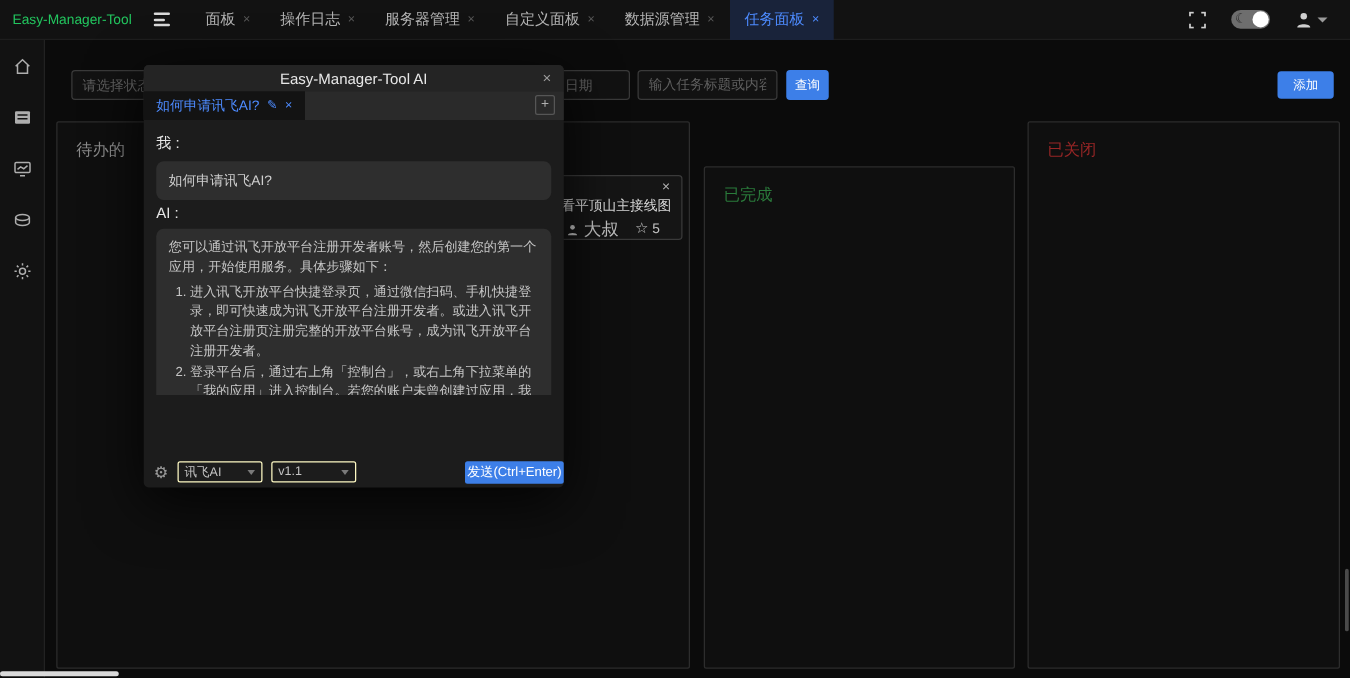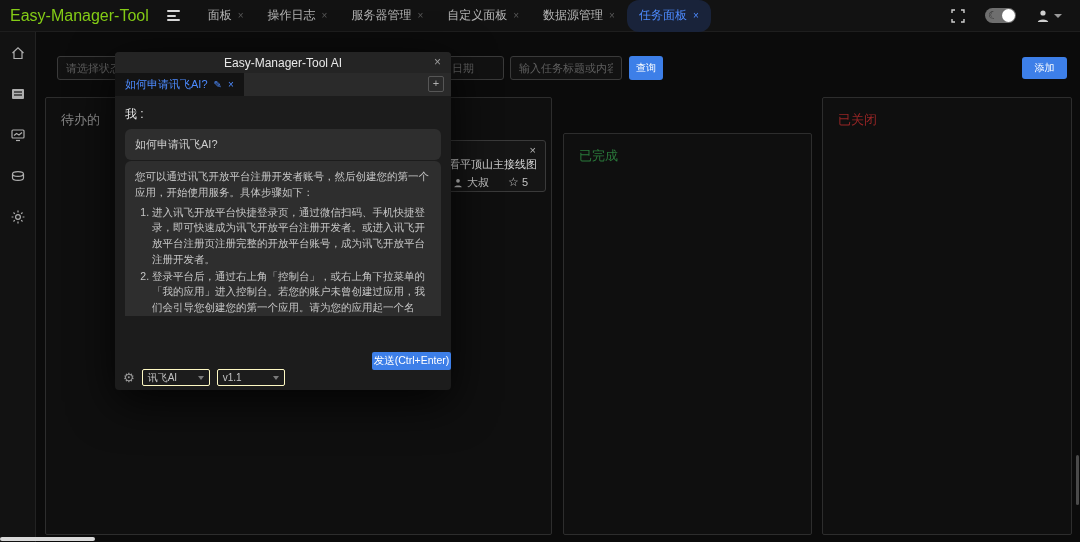--- a/index.html
+++ b/index.html
@@ -5,28 +5,28 @@
   * { margin:0; padding:0; box-sizing:border-box; }
   html,body { width:1080px; height:542px; }
   body {
     position:relative; overflow:hidden;
     background:#0b0b0b; color:#ddd;
     font-family:"Liberation Sans","DejaVu Sans",sans-serif;
   }
   
   .topbar { position:absolute; top:0; left:0; right:0; height:32px; background:#121212;
             border-bottom:1px solid #1e1e1e; display:flex; align-items:center; z-index:5; }
-  .logo { font-size:16px; color:#84cc16; padding:0 18px 0 10px; white-space:nowrap; }
+  .logo { font-size:11px; color:#22c55e; padding:0 18px 0 10px; white-space:nowrap; }
   .hamburger { margin-right:16px; display:flex; flex-direction:column; gap:2.5px; cursor:pointer; }
   .hamburger span { display:block; width:13px; height:2px; background:#d9d9d9; border-radius:1px; }
   .hamburger span:nth-child(2){ width:9px; }
   .tabs { display:flex; height:32px; align-items:stretch; }
   .tab { display:flex; align-items:center; gap:6px; padding:0 12px; font-size:12px; color:#b5b5b5; cursor:pointer; }
   .tab .x { color:#585858; font-size:10px; }
-  .tab.active { color:#4d8bff; background:#19233a;border-radius:12px; }
+  .tab.active { color:#4d8bff; background:#19233a; }
   .tab.active .x { color:#4d8bff; }
   .topbar-right { margin-left:auto; display:flex; align-items:center; gap:20px; padding-right:18px; }
   .fs-icon svg, .user-icon svg { display:block; }
   .toggle { width:31px; height:15px; border-radius:8px; background:#6e6e6e; position:relative; cursor:pointer; }
   .toggle .moon { position:absolute; left:3px; top:0; font-size:11px; line-height:15px; color:#2a2a2a; }
   .toggle .knob { position:absolute; right:1px; top:1px; width:13px; height:13px; border-radius:50%; background:#fff; }
   .user-wrap { display:flex; align-items:center; gap:4px; cursor:pointer; }
   .chev { width:0; height:0; border-left:4px solid transparent; border-right:4px solid transparent; border-top:4px solid #9a9a9a; }
   
   .sidebar { position:absolute; top:32px; left:0; bottom:0; width:36px; background:#121212;
@@ -53,21 +53,21 @@
   .col3 { left:822px; width:250px; }
   .col-title { padding:13px 15px; font-size:13px; }
   .col1 .col-title { color:#8a8a8a; }
   .col2 .col-title { color:#2a7a3b; }
   .col3 .col-title { color:#992626; }
   
   .task-card { position:absolute; left:300px; top:140px; width:246px; height:52px;
                border:1px solid #3a3a3a; border-radius:3px; background:#151515; z-index:2; }
   .card-close { position:absolute; top:3px; right:9px; color:#b5b5b5; font-size:11px; cursor:pointer; }
   .card-title { position:absolute; top:16px; right:8px; white-space:nowrap; font-size:11px; color:#d8d8d8; }
-  .card-assignee { position:absolute; top:34px; left:152px; font-size:11px; color:#c2c2c2;
+  .card-assignee { position:absolute; top:34px; left:152px; font-size:14px; color:#c2c2c2;
                    display:flex; align-items:center; gap:4px; }
   .card-star { position:absolute; top:34px; right:17px; font-size:11px; color:#c2c2c2; }
   .card-star .glyph { font-size:12px; }
   
   .modal { position:absolute; left:115px; top:52px; width:336px; height:338px; background:#1c1c1c;
            border-radius:4px; box-shadow:0 12px 45px rgba(0,0,0,.8); z-index:10; }
   .modal-header { height:21px; background:#242424; border-radius:4px 4px 0 0; position:relative;
                   display:flex; align-items:center; justify-content:center; font-size:12px; color:#e8e8e8; }
   .modal-close { position:absolute; right:10px; top:0; height:21px; line-height:21px; color:#9c9c9c;
                  font-size:12px; cursor:pointer; }
@@ -90,21 +90,21 @@
                          font-family:"Liberation Sans","DejaVu Sans",sans-serif; }
   .chat-input textarea::placeholder { color:#565656; }
   .modal-footer { position:absolute; left:0; right:0; bottom:0; height:25px; display:flex; align-items:center;
                   gap:7px; padding-left:8px; }
   .gear-glyph { color:#9a9a9a; font-size:13px; cursor:pointer; }
   .mini-select { height:17px; width:68px; border:1px solid #fef9c3; border-radius:2px; background:#1c1c1c;
                  display:flex; align-items:center; justify-content:space-between; padding:0 5px;
                  font-size:10px; color:#c4c4c4; cursor:pointer; }
   .mini-select .sel-chev { width:0; height:0; border-left:3.5px solid transparent; border-right:3.5px solid transparent;
                            border-top:4px solid #7a7a7a; }
-  .send-btn { position:absolute; right:0; bottom:20px; width:79px; height:18px; background:#3d7fe8;
+  .send-btn { position:absolute; right:0; bottom:3px; width:79px; height:18px; background:#3d7fe8;
               border-radius:2px; font-size:10.5px; }
   
   .h-scroll-thumb { position:absolute; left:0; bottom:1px; width:95px; height:4px; background:#d9d9d9;
                     border-radius:2px; z-index:20; }
   .v-scroll-thumb { position:absolute; right:1px; top:455px; width:3px; height:50px; background:#4a4a4a;
                     border-radius:2px; z-index:20; }
 </style>
 </head>
 <body>
 
@@ -247,20 +247,21 @@
     <div class="chat-tab">
       <span>如何申请讯飞AI?</span>
       <span class="edit">✎</span>
       <span class="x">×</span>
     </div>
     <div class="new-tab-btn">+</div>
   </div>
   <div class="chat-body">
     <div class="chat-label">我 :</div>
     <div class="bubble">如何申请讯飞AI?</div>
+    <div class="chat-label">AI :</div>
     <div class="bubble ai">
       <div>您可以通过讯飞开放平台注册开发者账号，然后创建您的第一个应用，开始使用服务。具体步骤如下：</div>
       <ol>
         <li>进入讯飞开放平台快捷登录页，通过微信扫码、手机快捷登录，即可快速成为讯飞开放平台注册开发者。或进入讯飞开放平台注册页注册完整的开放平台账号，成为讯飞开放平台注册开发者。</li>
         <li>登录平台后，通过右上角「控制台」，或右上角下拉菜单的「我的应用」进入控制台。若您的账户未曾创建过应用，我们会引导您创建您的第一个应用。请为您的应用起一个名字，并填写相关的信息。点击提交按钮后，应用就创建完毕。</li>
 
       </ol>
     </div>
   </div>
   <div class="modal-footer">

